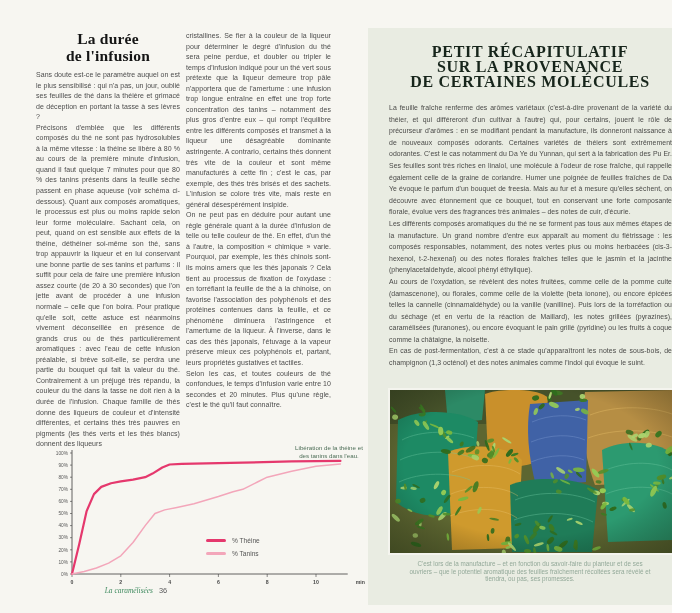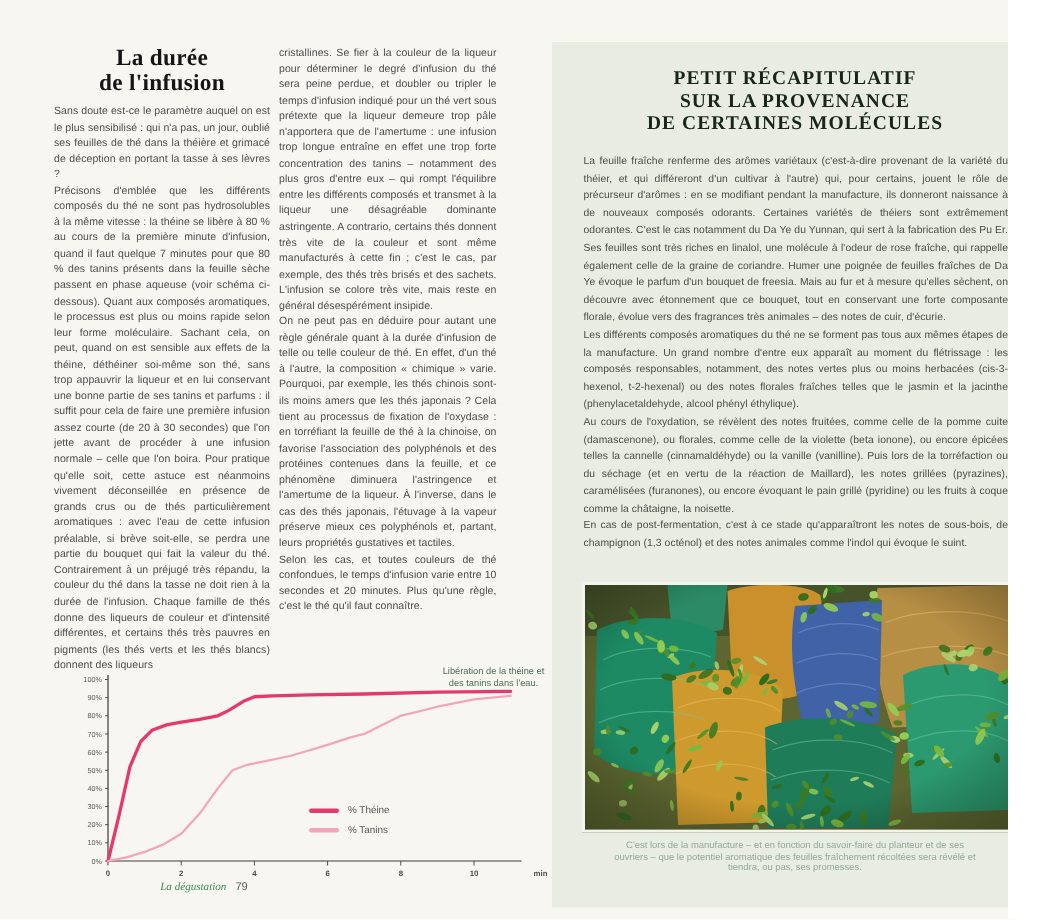--- a/index.html
+++ b/index.html
@@ -23,21 +23,21 @@
   .legend-row{display:flex;align-items:center;gap:6px;}
   .legend-swatch{width:20px;height:2.6px;border-radius:2px;}
   .legend-label{font-size:6.6px;color:#555;}
   .page-footer{position:absolute;left:30px;top:586px;width:212px;text-align:center;
     font-size:7.4px;color:#58585a;}
   .page-footer .book{font-family:"Liberation Serif",serif;font-style:italic;color:#3f8a5f;
     margin-right:6px;}
   
   .green-box{position:absolute;left:368px;top:28px;width:324px;height:577px;background:#e9ece2;}
   .right-title{position:absolute;left:12px;top:16px;width:300px;text-align:center;
-    font-family:"Liberation Serif",serif;font-weight:bold;font-size:13px;line-height:15px;
+    font-family:"Liberation Serif",serif;font-weight:bold;font-size:16px;line-height:15px;
     letter-spacing:.7px;color:#17251b;}
   .right-body{position:absolute;left:21px;top:74px;width:283px;height:286px;overflow:hidden;
     text-align:justify;font-size:6.9px;line-height:11.6px;color:#4a4a48;letter-spacing:.05px;}
   .right-body p{margin:0;}
   .photo{position:absolute;left:20px;top:360px;width:282px;height:163px;background:#5d6631;
     border:2px solid #f4f4ee;box-sizing:content-box;}
   .photo-caption{position:absolute;left:40px;top:532px;width:244px;text-align:center;
     font-size:6.3px;line-height:7.7px;color:#93a999;}
 </style>
 </head>
@@ -105,21 +105,21 @@
         <span class="legend-label">% Théine</span>
       </div>
       <div class="legend-row">
         <span class="legend-swatch" id="swatch-1" style="background: rgb(243, 166, 186);"></span>
         <span class="legend-label">% Tanins</span>
       </div>
     </div>
   </div>
 
   <div class="page-footer">
-    <span class="book">La dégustation</span><span>79</span>
+    <span class="book">La caramélisées</span><span>36</span>
   </div>
 
   <div class="green-box">
     <div class="right-title">PETIT RÉCAPITULATIF<br>SUR LA PROVENANCE<br>DE CERTAINES MOLÉCULES</div>
     <div class="right-body">
         <p>La feuille fraîche renferme des arômes variétaux (c'est-à-dire provenant de la variété du théier, et qui différeront d'un cultivar à l'autre) qui, pour certains, jouent le rôle de précurseur d'arômes : en se modifiant pendant la manufacture, ils donneront naissance à de nouveaux composés odorants. Certaines variétés de théiers sont extrêmement odorantes. C'est le cas notamment du Da Ye du Yunnan, qui sert à la fabrication des Pu Er. Ses feuilles sont très riches en linalol, une molécule à l'odeur de rose fraîche, qui rappelle également celle de la graine de coriandre. Humer une poignée de feuilles fraîches de Da Ye évoque le parfum d'un bouquet de freesia. Mais au fur et à mesure qu'elles sèchent, on découvre avec étonnement que ce bouquet, tout en conservant une forte composante florale, évolue vers des fragrances très animales – des notes de cuir, d'écurie.</p>
         <p>Les différents composés aromatiques du thé ne se forment pas tous aux mêmes étapes de la manufacture. Un grand nombre d'entre eux apparaît au moment du flétrissage : les composés responsables, notamment, des notes vertes plus ou moins herbacées (cis-3-hexenol, t-2-hexenal) ou des notes florales fraîches telles que le jasmin et la jacinthe (phenylacetaldehyde, alcool phényl éthylique).</p>
         <p>Au cours de l'oxydation, se révèlent des notes fruitées, comme celle de la pomme cuite (damascenone), ou florales, comme celle de la violette (beta ionone), ou encore épicées telles la cannelle (cinnamaldéhyde) ou la vanille (vanilline). Puis lors de la torréfaction ou du séchage (et en vertu de la réaction de Maillard), les notes grillées (pyrazines), caramélisées (furanones), ou encore évoquant le pain grillé (pyridine) ou les fruits à coque comme la châtaigne, la noisette.</p>
         <p>En cas de post-fermentation, c'est à ce stade qu'apparaîtront les notes de sous-bois, de champignon (1,3 octénol) et des notes animales comme l'indol qui évoque le suint.</p>
       </div>

